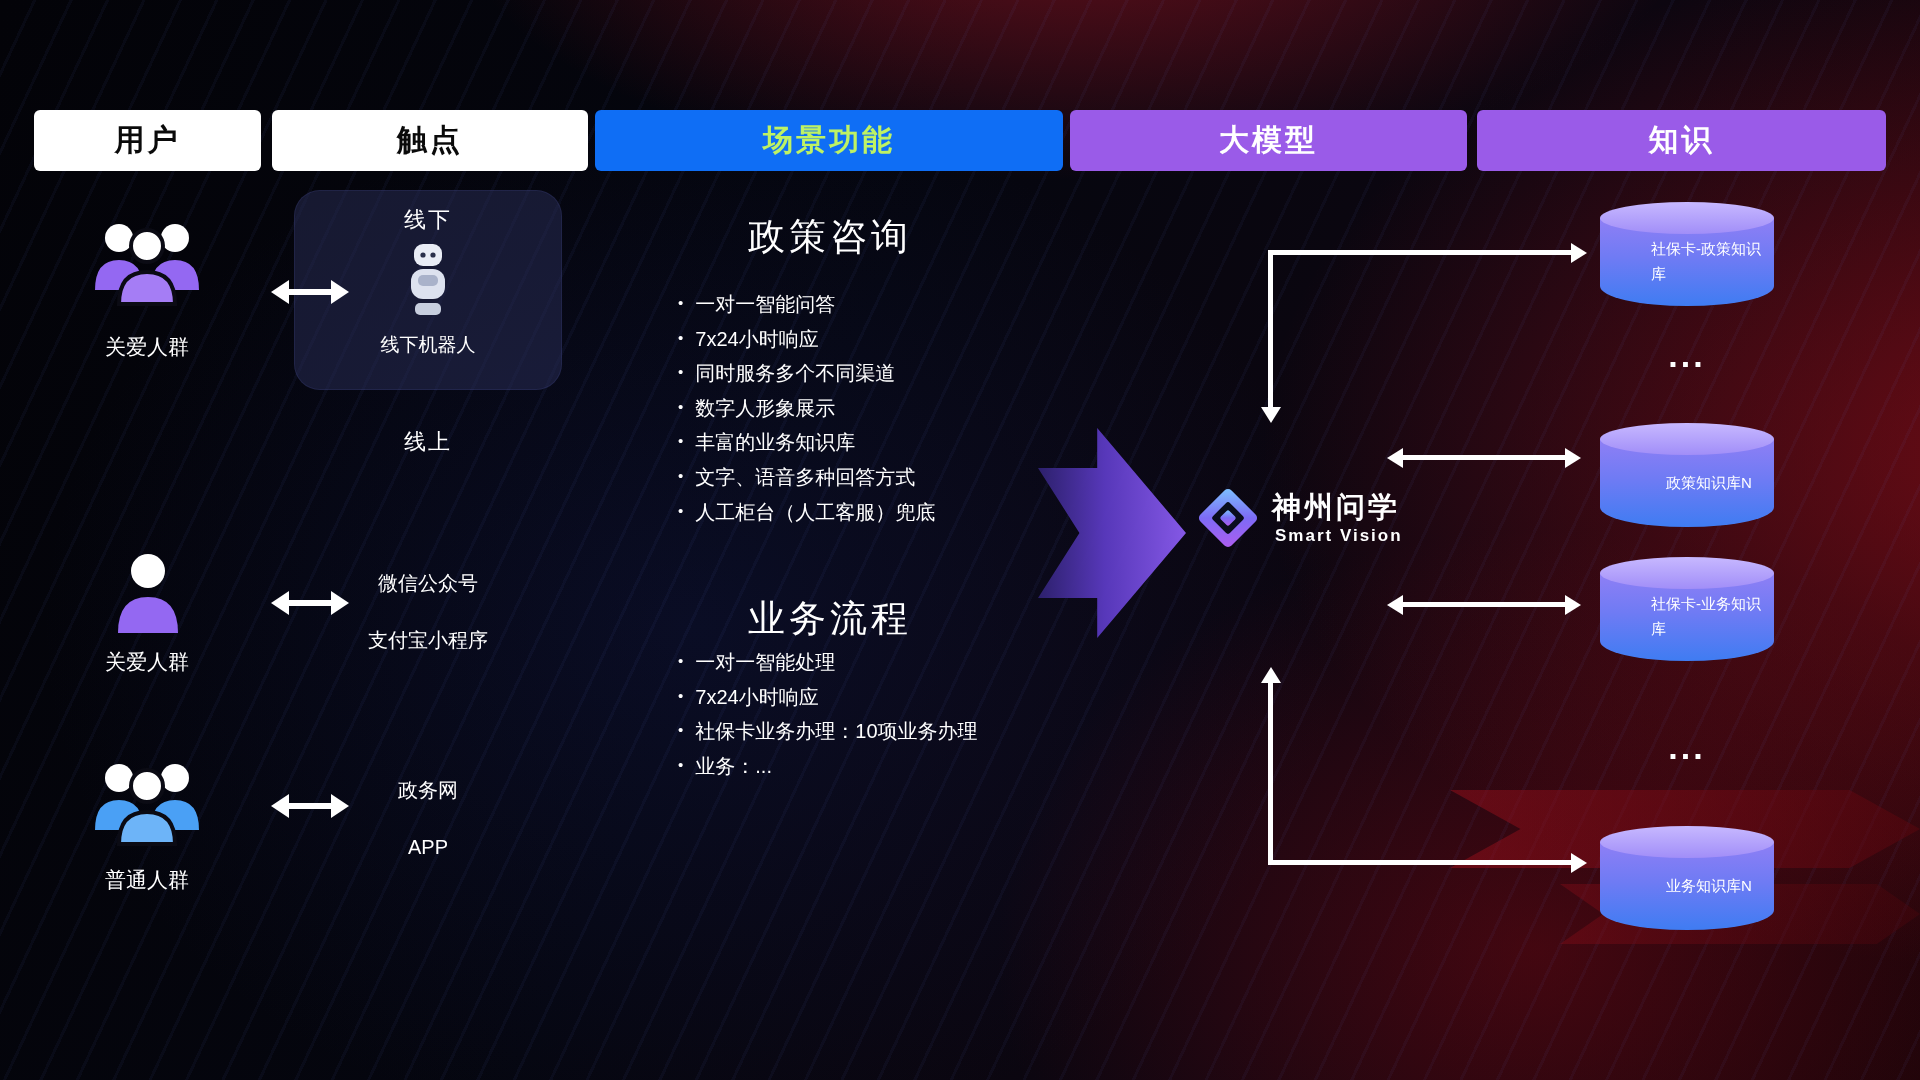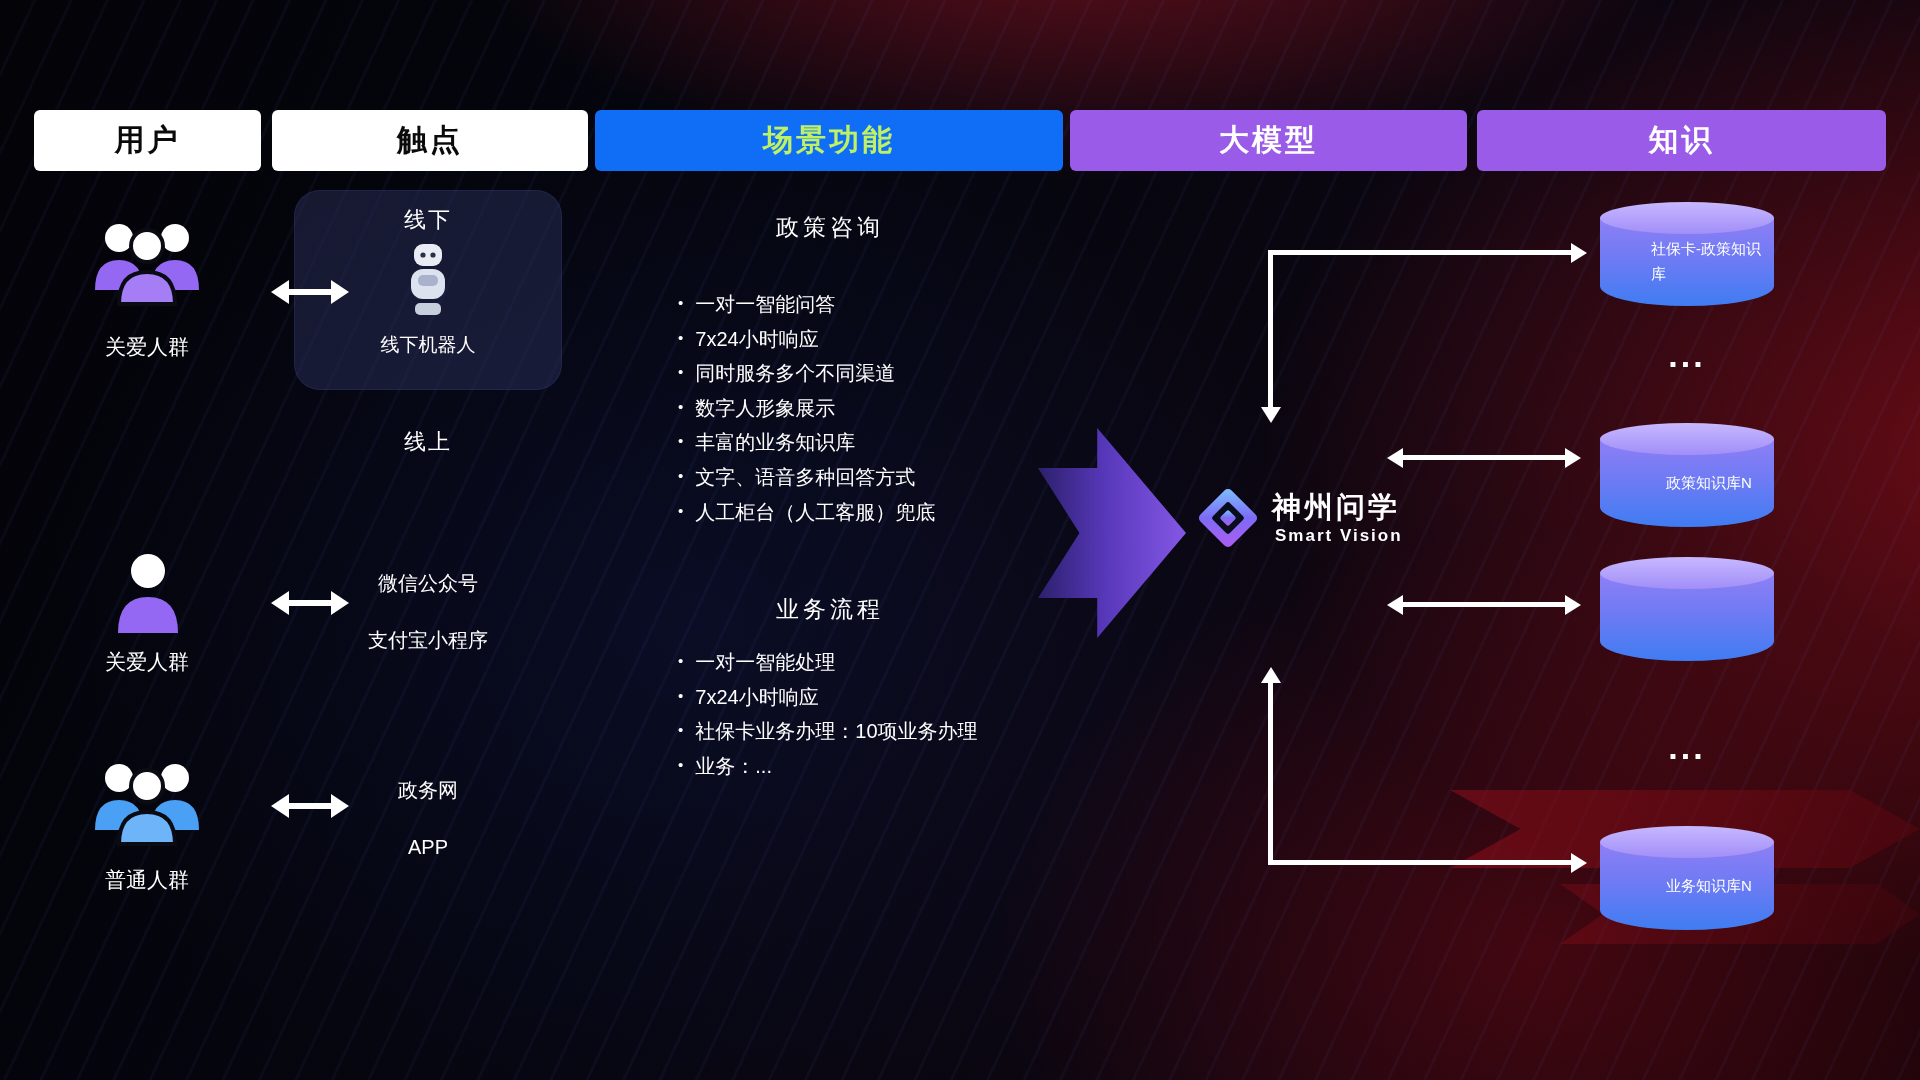--- a/index.html
+++ b/index.html
@@ -39,21 +39,21 @@
   .lbl { position: absolute; text-align: center; color: #fff; z-index: 2; }
 
   .icon-wrap { position: absolute; z-index: 2; }
 
   .card {
     position: absolute; left: 294px; top: 190px; width: 268px; height: 200px;
     background: rgba(44,48,92,.48); border-radius: 26px; z-index: 1;
     border: 1px solid rgba(130,140,255,.10);
   }
 
-  .sec-title { position: absolute; width: 380px; text-align: center; font-size: 23px;
+  .sec-title { position: absolute; width: 380px; text-align: center; font-size: 37px;
                letter-spacing: 4px; color: #fff; z-index: 2; }
 
   .blist { position: absolute; list-style: none; font-size: 20px; color: #fff; z-index: 2; }
   .blist li { line-height: 32.6px; white-space: nowrap; }
   .blist li::before { content: "•"; font-size: 15px; margin-right: 12px; position: relative; top: -3px; }
 
   
   .bar { position: absolute; background: var(--arrow-white, #fff); z-index: 5; }
   .bar.h { height: 5px; }
   .bar.v { width: 5px; }
@@ -243,19 +243,20 @@
     <div class="body"></div>
     <div class="label">社保卡-政策知识库</div>
   </div>
   <div class="dots" style="top:336px;">...</div>
   <div class="db" style="top:423px;padding-left:8px;">
     <div class="body"></div>
     <div class="label">政策知识库N</div>
   </div>
   <div class="db" style="top:557px;">
     <div class="body"></div>
+    <div class="label">社保卡-业务知识库</div>
   </div>
   <div class="dots" style="top:728px;">...</div>
   <div class="db" style="top:826px;">
     <div class="body"></div>
     <div class="label">业务知识库N</div>
   </div>
 </div>
 
 </body></html>

